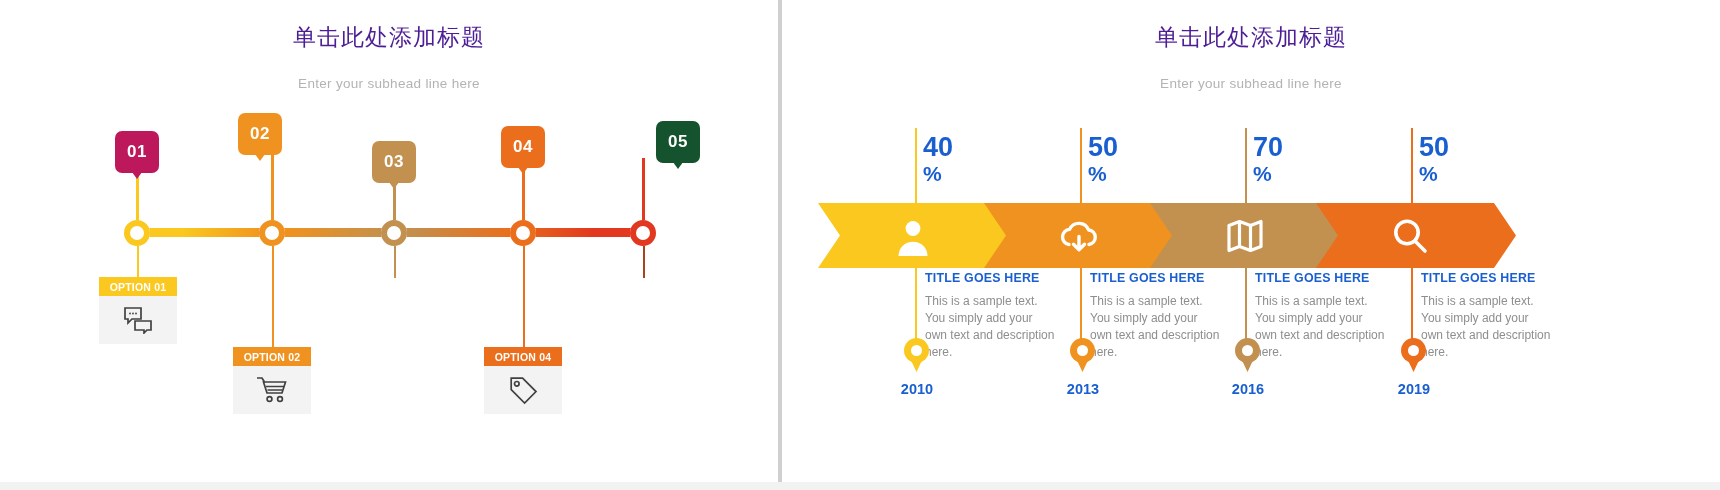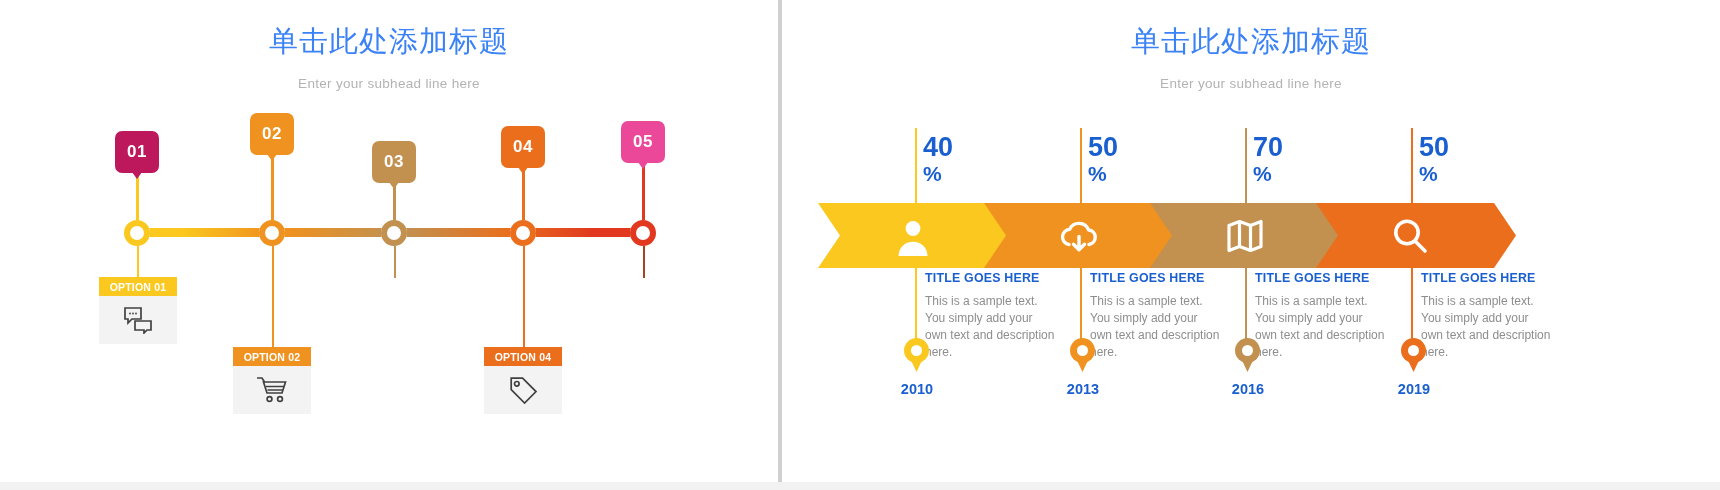--- a/index.html
+++ b/index.html
@@ -18,21 +18,21 @@
   .divider { position: absolute; top: 0; left: 778px; width: 4px; height: 490px;
              background: #d0d0d0; }
   .bottom-strip { position: absolute; left: 0; bottom: 0; width: 1720px; height: 8px;
                   background: #f2f2f2; }
   .bottom-strip-l { position: absolute; left: 0; bottom: 0; width: 778px; height: 8px;
                   background: #efefef; }
 
   
   .title {
     position: absolute; width: 100%; text-align: center;
-    font-size: 29px; color: #3b82f6; letter-spacing: 1px;
+    font-size: 23px; color: #4c1d95; letter-spacing: 1px;
     font-family: "DejaVu Sans", sans-serif;
     font-weight: 400;
   }
   .subtitle {
     position: absolute; width: 100%; text-align: center;
     font-size: 13.5px; color: #b3b3b3; letter-spacing: .3px;
   }
 
   
   .axis {
@@ -136,21 +136,21 @@
             <circle cx="7" cy="7.5" r="0.9" fill="#414141" stroke="none"></circle>
             <circle cx="10" cy="7.5" r="0.9" fill="#414141" stroke="none"></circle>
             <circle cx="13" cy="7.5" r="0.9" fill="#414141" stroke="none"></circle>
             <path d="M12 15h16v9h-4l-3 3v-3h-9z"></path>
           </svg>
         </span>
       </div>
     </div>
 
     <div class="stem" style="left:271px; top:150px; height:78px; background:#F0921F"></div>
-    <div class="tagnum" style="left:250px; top:113px; background:#F0921F">
+    <div class="tagnum" style="left:238px; top:113px; background:#F0921F">
       <span>02</span>
     </div>
     <div class="node" style="left:259px; color:#F0921F">
         <i></i>
       </div>
     <div class="stem-thin" style="left:272px; top:246px; height:101px; background:#F0921F"></div>
     <div class="optbox" style="left:233px; top:347px">
       <div class="lab" style="background:#F0921F">OPTION 02</div>
       <div class="icobox">
         <span>
@@ -188,21 +188,21 @@
         <span>
           <svg width="30" height="30" viewBox="0 0 30 30" fill="none" stroke="#414141" stroke-width="1.7">
             <path d="M3.2 3.2h11.4L28 16.6 16.6 28 3.2 14.6z"></path>
             <circle cx="8.8" cy="8.8" r="2.3"></circle>
           </svg>
         </span>
       </div>
     </div>
 
     <div class="stem" style="left:642px; top:158px; height:70px; background:#E1381F"></div>
-    <div class="tagnum" style="left:621px; top:121px; background:#ec4899">
+    <div class="tagnum" style="left:656px; top:121px; background:#14532d">
       <span>05</span>
     </div>
     <div class="node" style="left:630px; color:#E1381F">
         <i></i>
       </div>
     <div class="stem-thin" style="left:643px; top:246px; height:32px; background:#A9431F"></div>
 
     <div class="bottom-strip-l"></div>
   </div>
 

